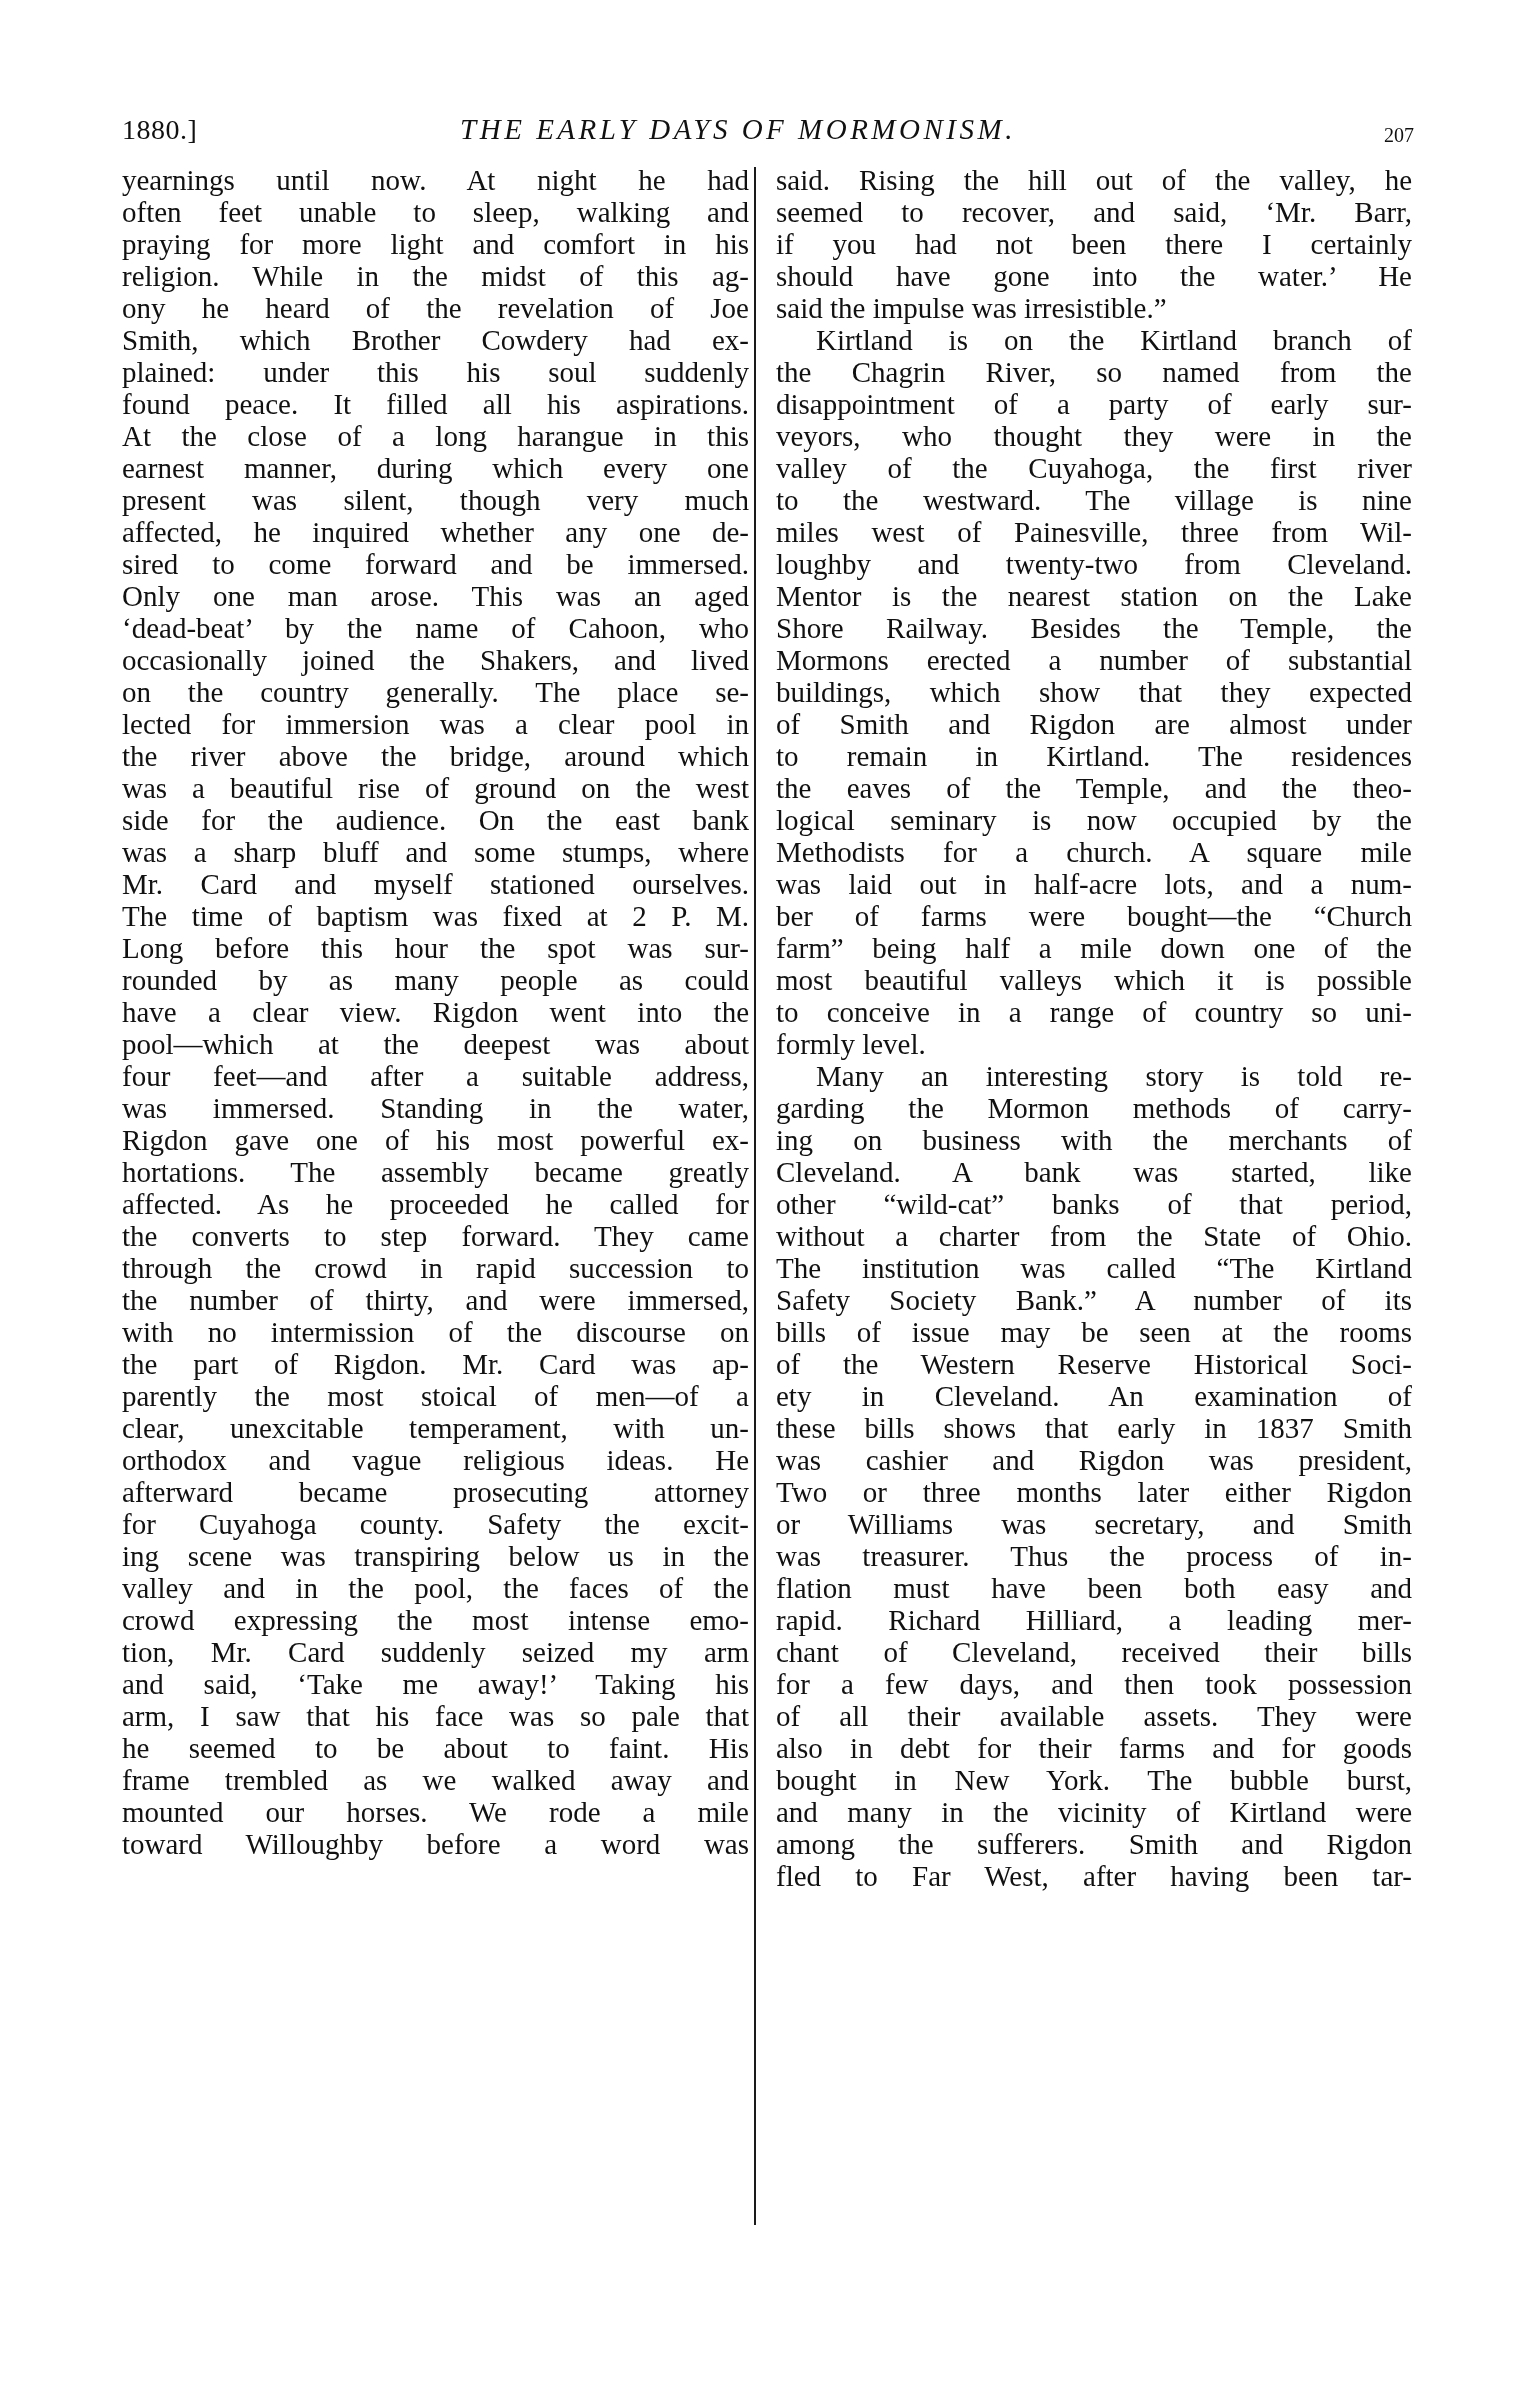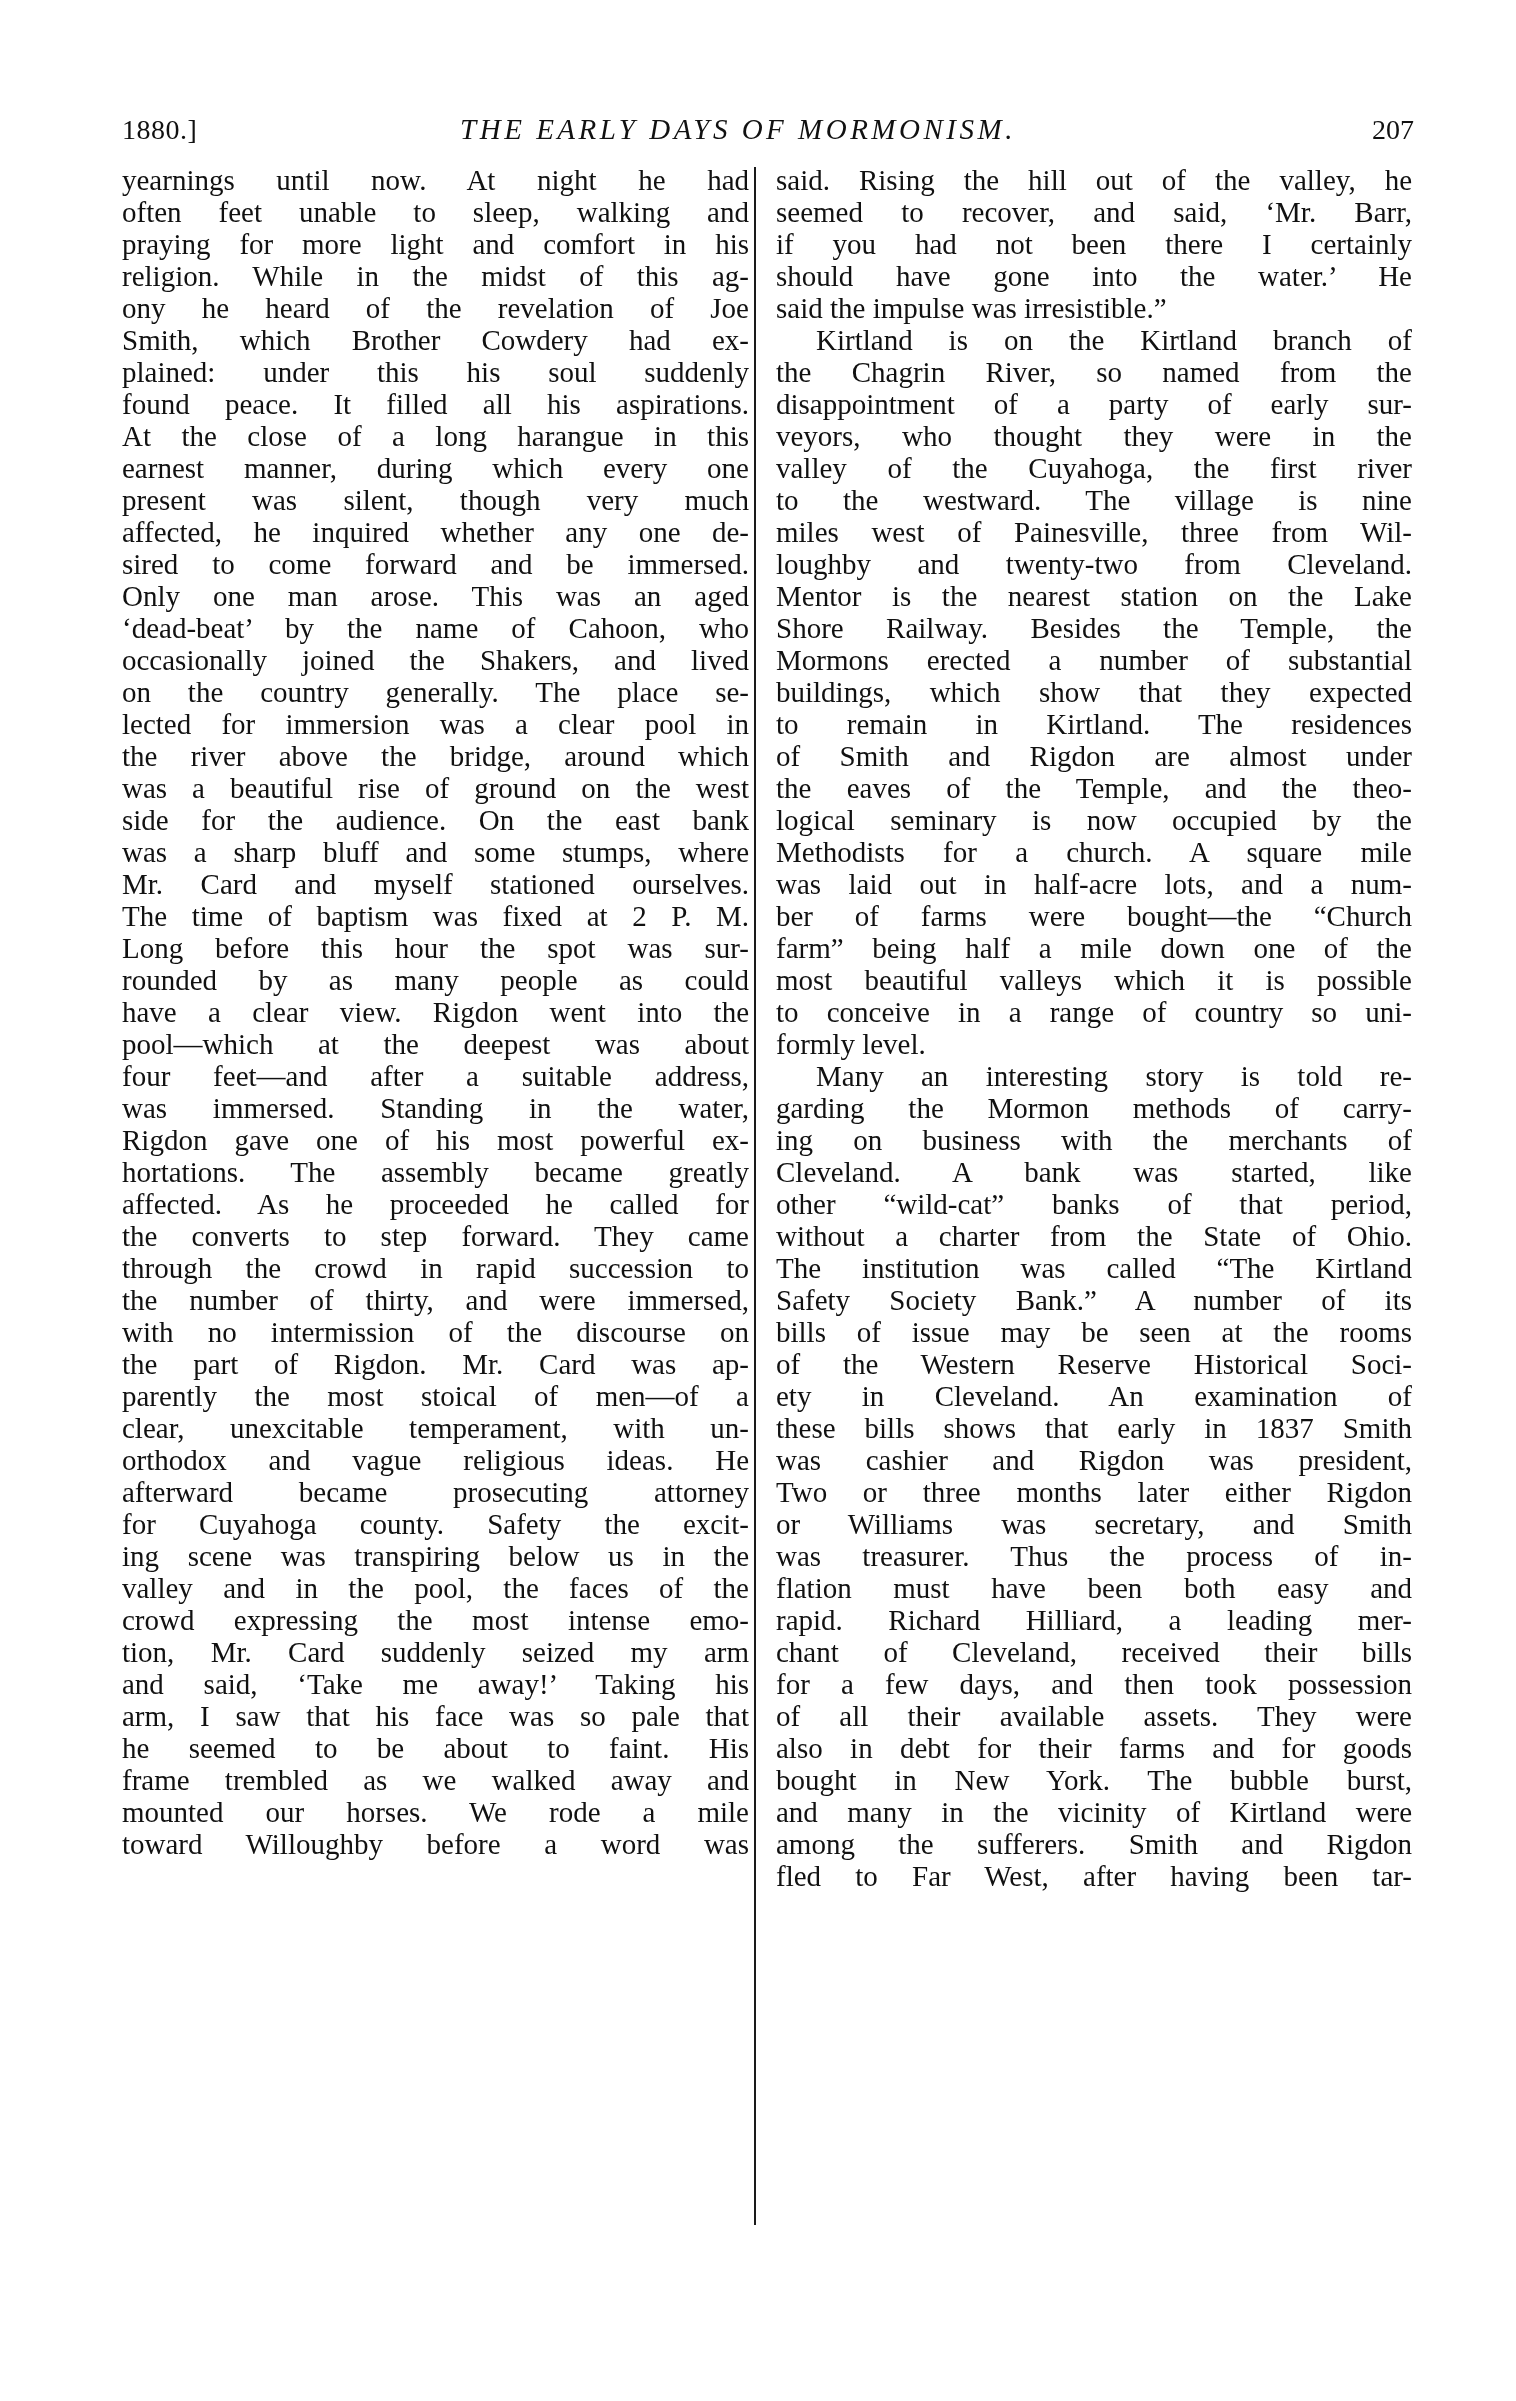--- a/index.html
+++ b/index.html
@@ -44,22 +44,22 @@
       text-align: center;
       font-style: italic;
       font-size: 29px;
       line-height: 45px;
       letter-spacing: 3.5px;
       padding-right: 60px;
     }
     .rh-page {
       position: absolute;
       right: 0;
-      top: 0;
-      font-size: 28px;
+      top: 6px;
+      font-size: 20px;
       line-height: 45px;
       margin-left: 28px;
     }
     .column {
       position: absolute;
       top: 164px;
       width: 627px;
       font-size: 29px;
       line-height: 32px;
     }
@@ -168,22 +168,22 @@
     <span class="line">disappointment of a party of early sur-</span>
     <span class="line">veyors, who thought they were in the</span>
     <span class="line">valley of the Cuyahoga, the first river</span>
     <span class="line">to the westward. The village is nine</span>
     <span class="line">miles west of Painesville, three from Wil-</span>
     <span class="line">loughby and twenty-two from Cleveland.</span>
     <span class="line">Mentor is the nearest station on the Lake</span>
     <span class="line">Shore Railway. Besides the Temple, the</span>
     <span class="line">Mormons erected a number of substantial</span>
     <span class="line">buildings, which show that they expected</span>
+    <span class="line">of Smith and Rigdon are almost under</span>
     <span class="line">to remain in Kirtland. The residences</span>
-    <span class="line">of Smith and Rigdon are almost under</span>
     <span class="line">the eaves of the Temple, and the theo-</span>
     <span class="line">logical seminary is now occupied by the</span>
     <span class="line">Methodists for a church. A square mile</span>
     <span class="line">was laid out in half-acre lots, and a num-</span>
     <span class="line">ber of farms were bought—the “Church</span>
     <span class="line">farm” being half a mile down one of the</span>
     <span class="line">most beautiful valleys which it is possible</span>
     <span class="line">to conceive in a range of country so uni-</span>
     <span class="line last">formly level.</span>
     <span class="line indent">Many an interesting story is told re-</span>

